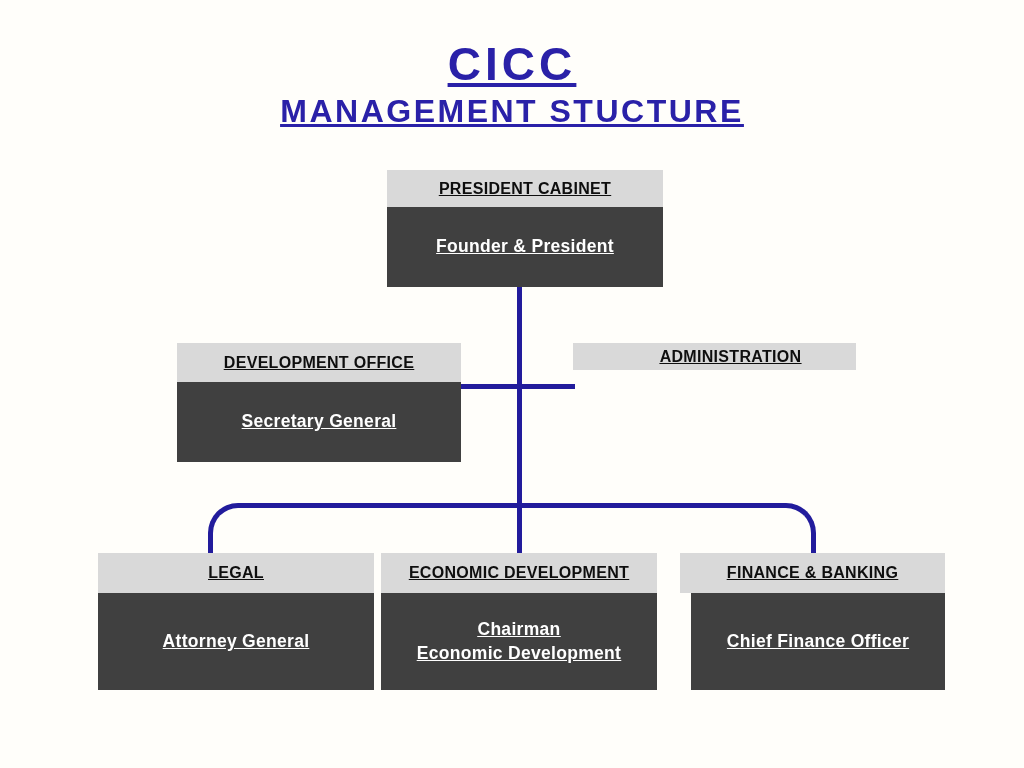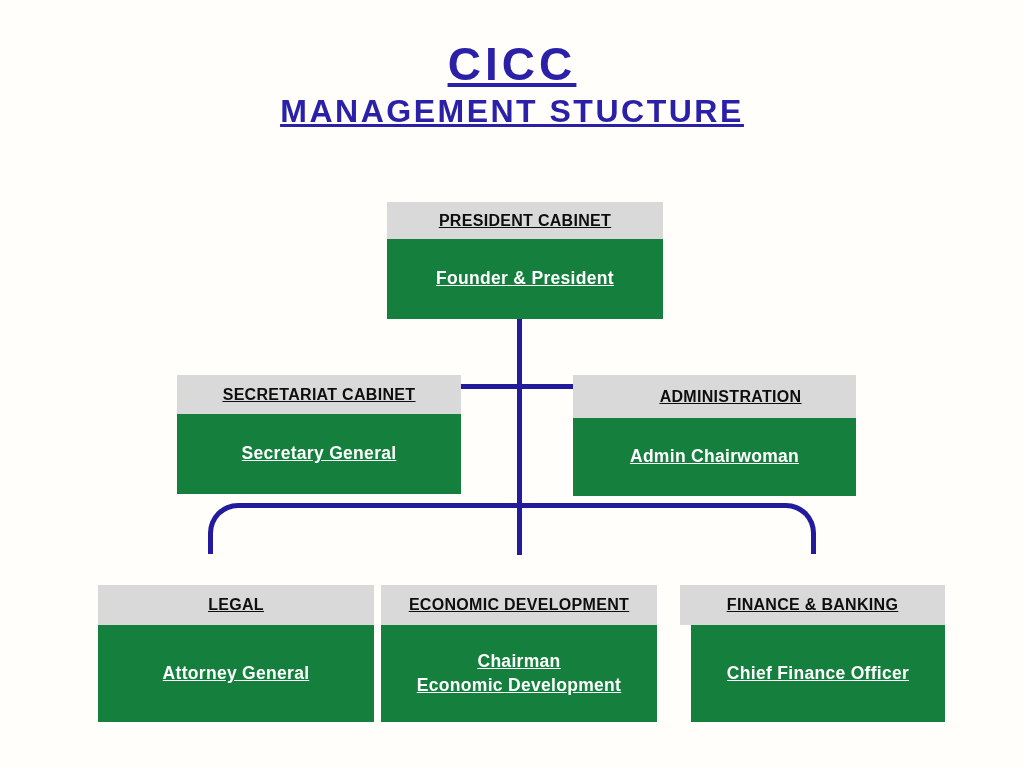--- a/index.html
+++ b/index.html
@@ -42,24 +42,23 @@
   .node-header {
     background: #d9d9d9;
     color: #0e0e0e;
     font-weight: bold;
     font-size: 16px;
     letter-spacing: 0.3px;
     display: flex;
     align-items: center;
     justify-content: center;
     text-align: center;
-    margin-top: 32px;
   }
   .node-body {
-    background: #15803d;
+    background: #404040;
     color: #ffffff;
     font-weight: bold;
     font-size: 17.5px;
     letter-spacing: 0.3px;
     line-height: 1.35;
     display: flex;
     flex-direction: column;
     align-items: center;
     justify-content: center;
     text-align: center;
@@ -87,27 +86,26 @@
   <div class="connector" style="left:517px; top:287px; width:5px; height:268px;"></div>
   <div class="connector" style="left:459px; top:384px; width:116px; height:5px;"></div>
   <div class="bracket" style="left:208px; top:503px; width:608px; height:51px;"></div>
 
   <div class="node" style="left:387px; top:170px; width:276px;">
     <div class="node-header" style="height:37px;">PRESIDENT CABINET</div>
     <div class="node-body" style="height:80px;">Founder &amp; President</div>
   </div>
 
   <div class="node" style="left:177px; top:343px; width:284px;">
-    <div class="node-header" style="height:39px;">SECRETARIAT CABINET</div>
+    <div class="node-header" style="height:39px;">DEVELOPMENT OFFICE</div>
     <div class="node-body" style="height:80px;">Secretary General</div>
   </div>
 
   <div class="node" style="left:573px; top:343px; width:283px;">
-    <div class="node-header" style="height:43px;padding-left:32px;">ADMINISTRATION</div>
-    <div class="node-body" style="height:78px;">Admin Chairwoman</div>
+    <div class="node-header" style="height:27px;padding-left:32px;">ADMINISTRATION</div>
   </div>
 
   <div class="node" style="left:98px; top:553px; width:276px;">
     <div class="node-header" style="height:40px;">LEGAL</div>
     <div class="node-body" style="height:97px;">Attorney General</div>
   </div>
 
   <div class="node" style="left:381px; top:553px; width:276px;">
     <div class="node-header" style="height:40px;">ECONOMIC DEVELOPMENT</div>
     <div class="node-body" style="height:97px;">

